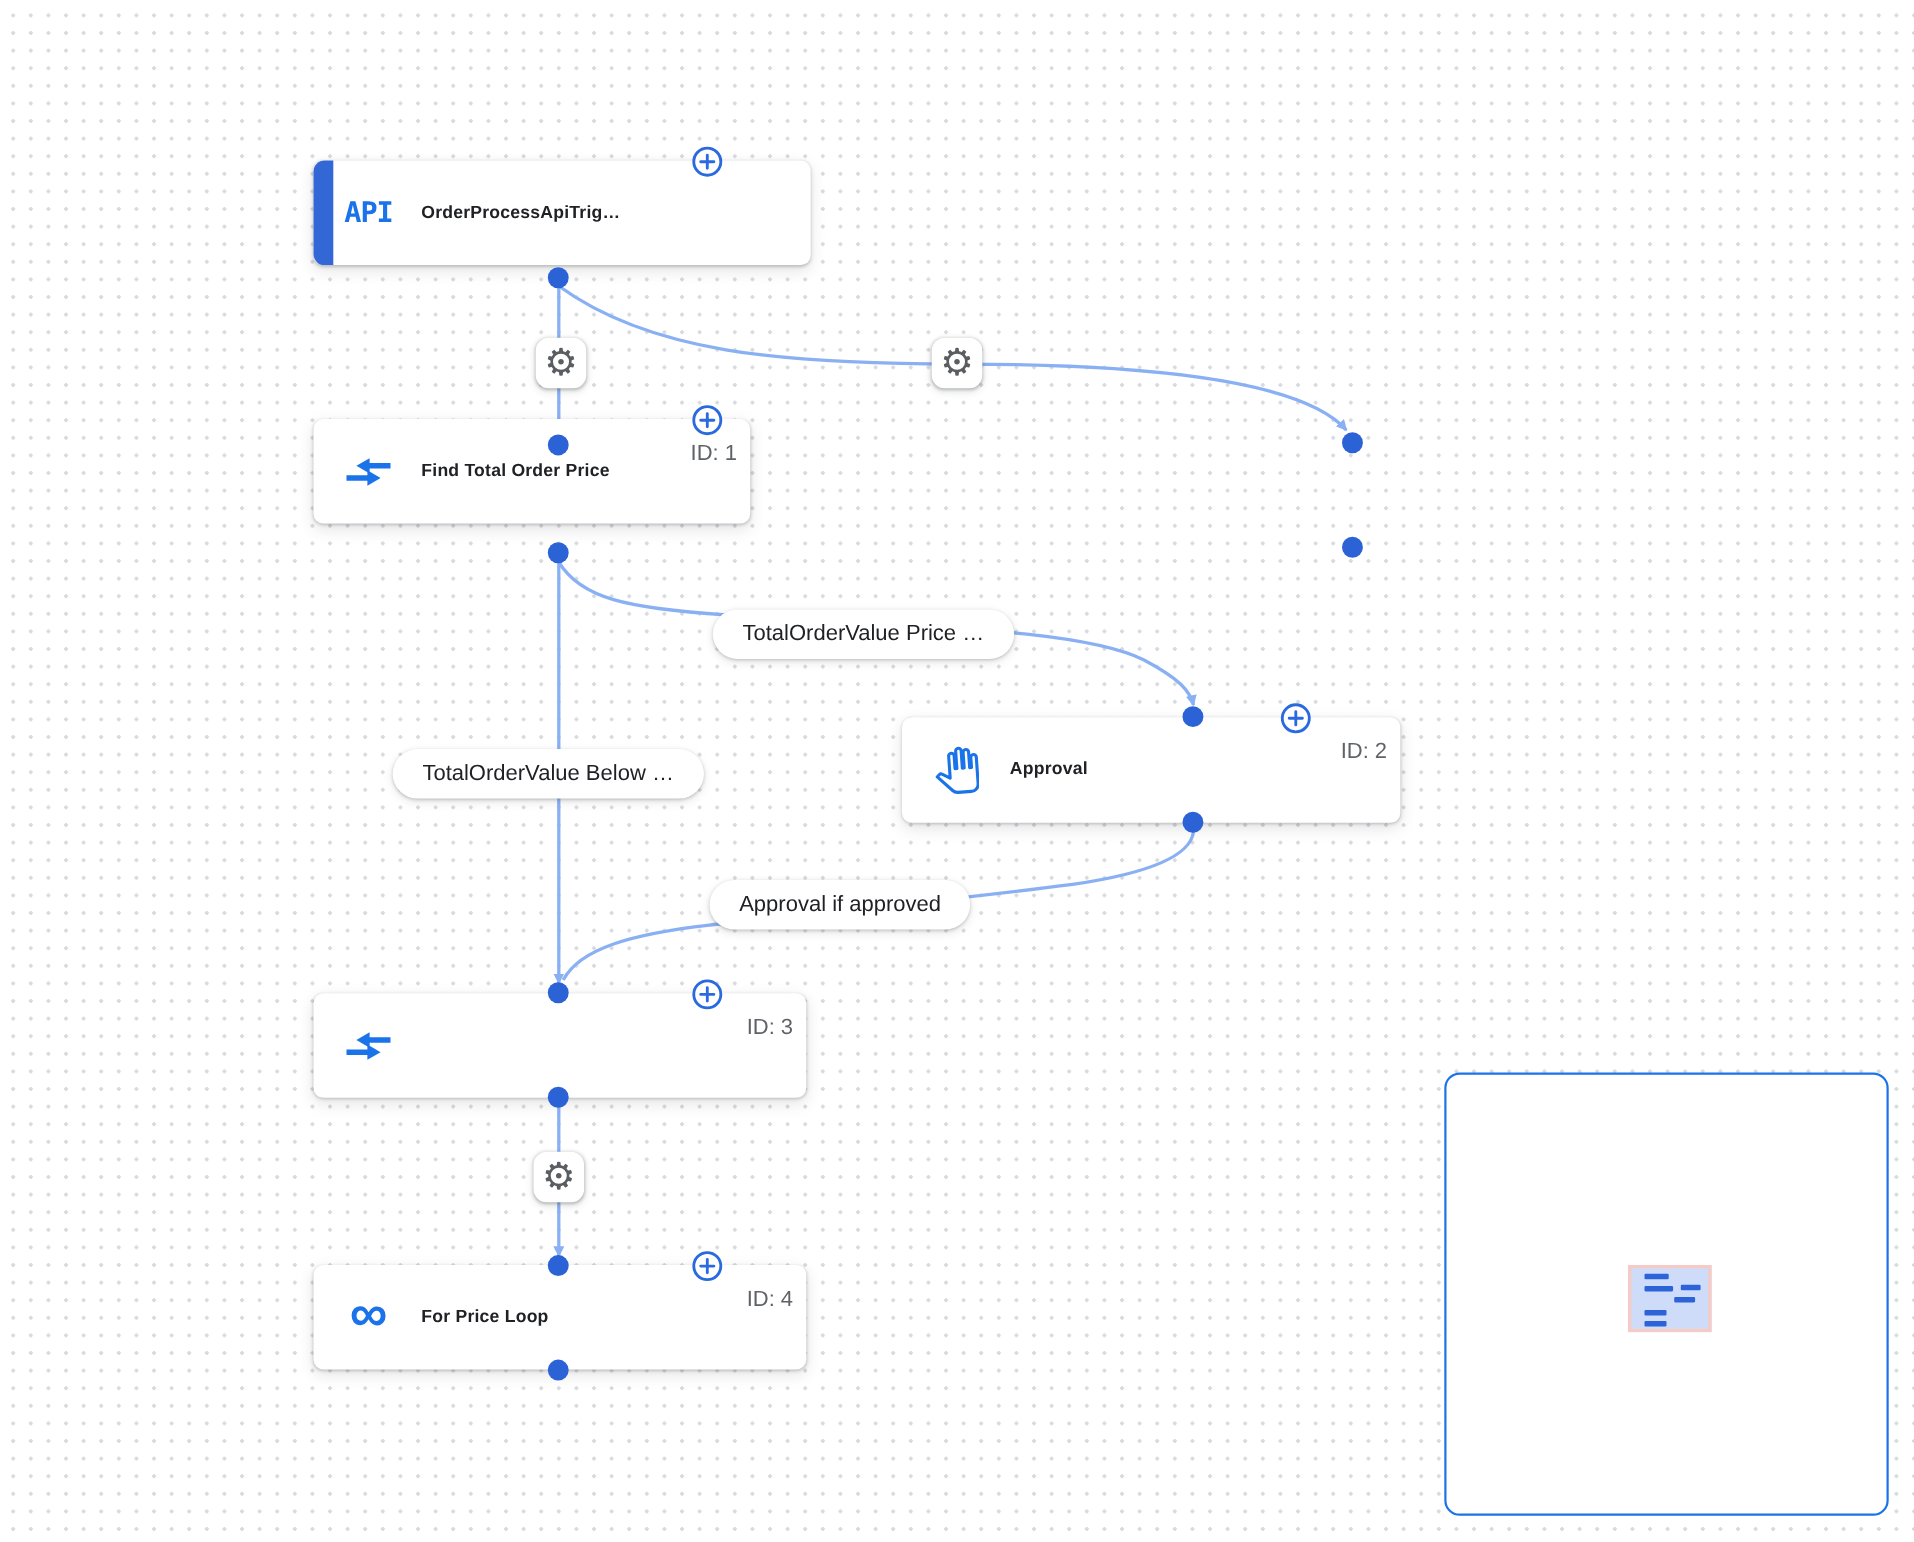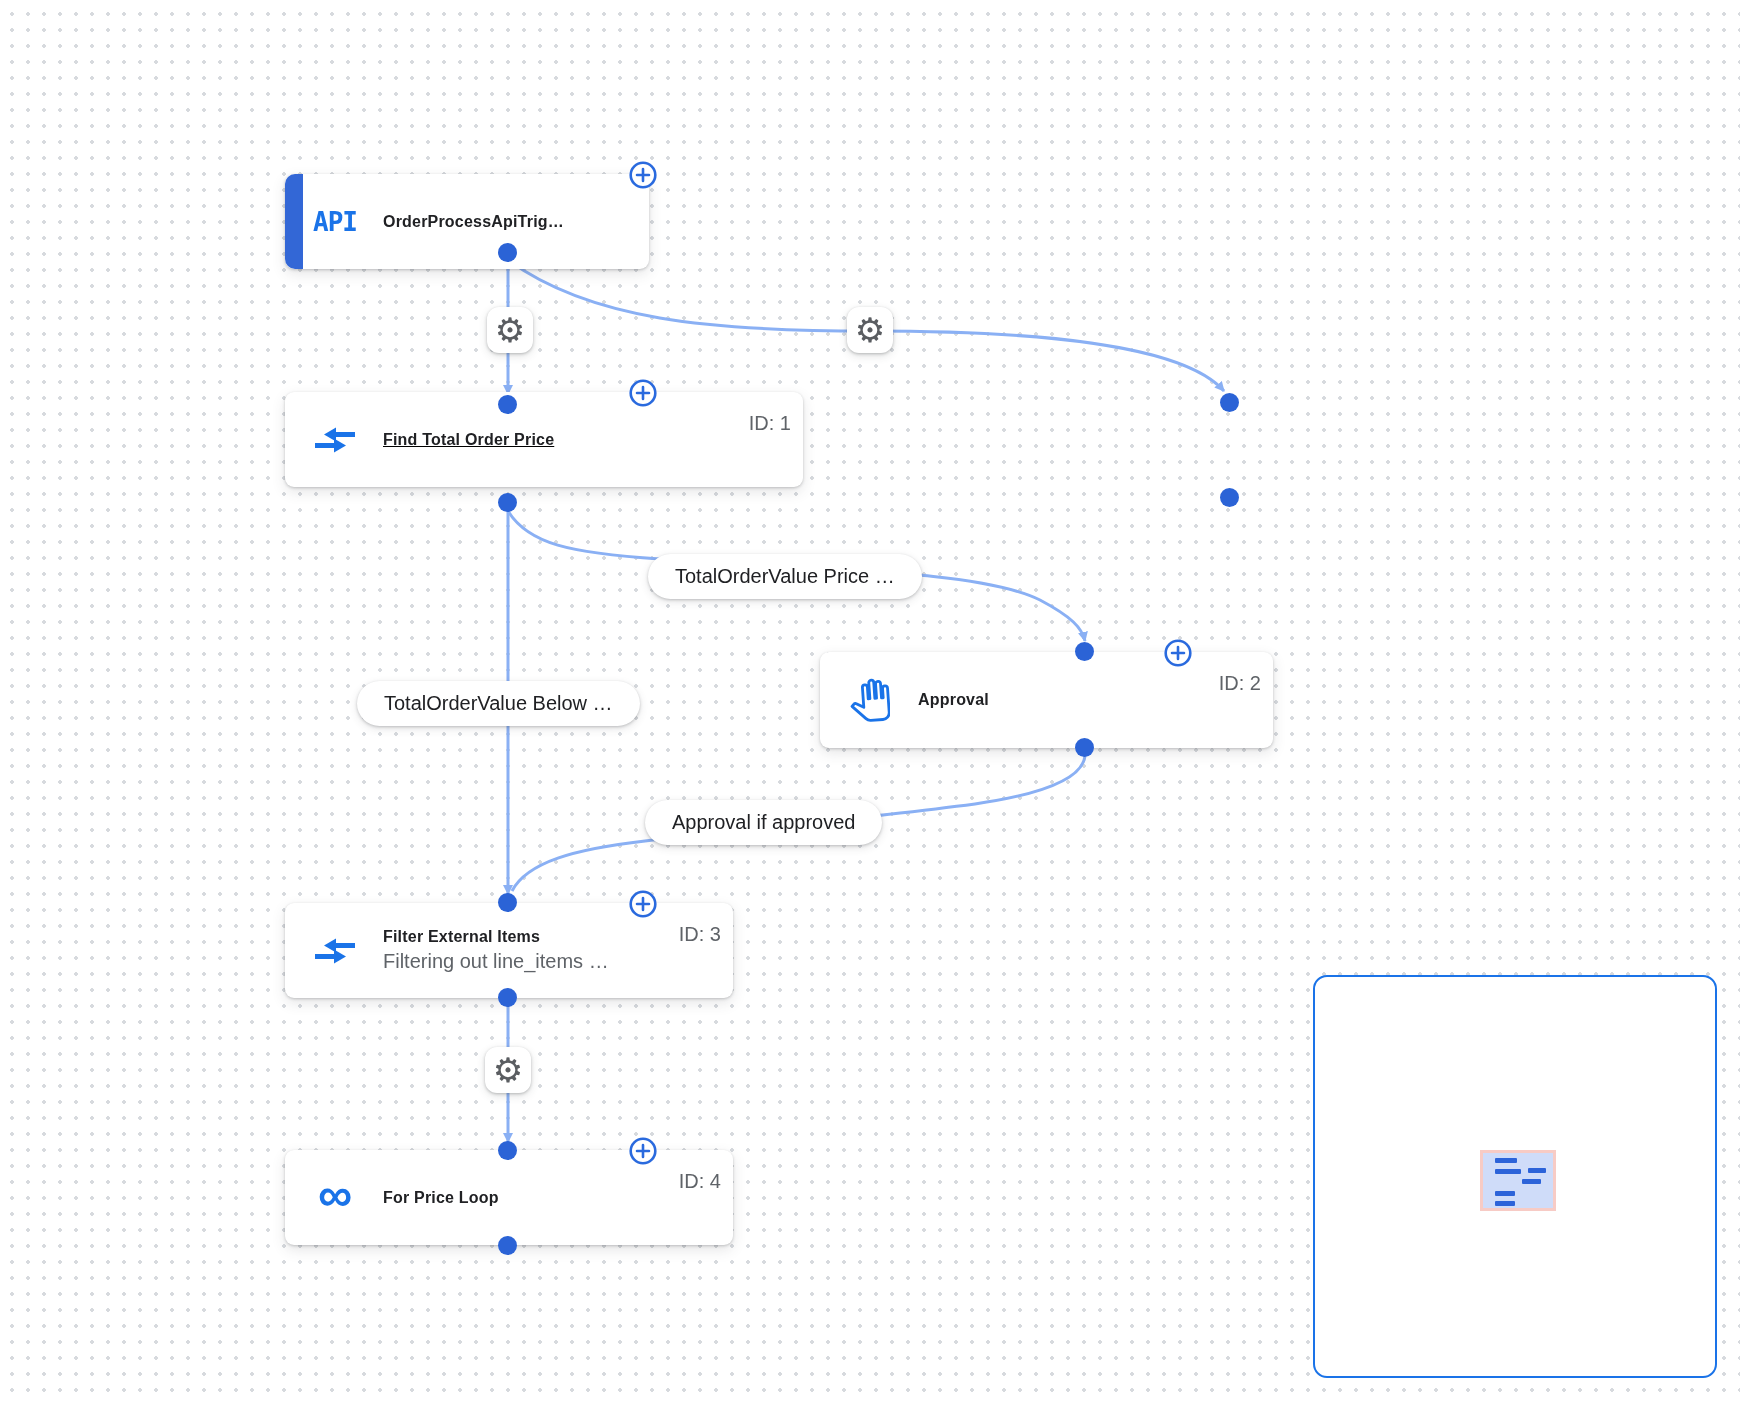--- a/index.html
+++ b/index.html
@@ -85,35 +85,35 @@
       </marker>
     </defs>
     <path d="M508,260 L508,394" fill="none" stroke="#8ab0f4" stroke-width="3" marker-end="url(#arrow)"></path>
     <path d="M508,260 C590,320 710,331 870,331 C1030,331 1182,343 1224,391" fill="none" stroke="#8ab0f4" stroke-width="3" marker-end="url(#arrow)"></path>
     <path d="M508,511 C528,544 570,553 660,559 C820,570 980,570 1040,600 C1072,617 1082,628 1085,641" fill="none" stroke="#8ab0f4" stroke-width="3" marker-end="url(#arrow)"></path>
     <path d="M508,511 L508,894" fill="none" stroke="#8ab0f4" stroke-width="3" marker-end="url(#arrow)"></path>
     <path d="M1085,756 C1082,782 1030,796 975,804 C860,819 720,832 645,841 C575,849 527,862 512,891" fill="none" stroke="#8ab0f4" stroke-width="3"></path>
     <path d="M508,1006 L508,1142" fill="none" stroke="#8ab0f4" stroke-width="3" marker-end="url(#arrow)"></path>
   </svg>
 
-  <div class="node" style="left:285px;top:174px;width:364px;height:95px;">
+  <div class="node" style="left:285px;top:146px;width:452px;height:95px;">
     <div class="trigger-bar"></div>
     <button class="plus-btn">
       <svg width="30" height="30" viewBox="0 0 30 30">
         <circle cx="15" cy="15" r="12.3" fill="#fff" stroke="#2a6ade" stroke-width="2.6"></circle>
         <path d="M15 9v12M9 15h12" stroke="#2a6ade" stroke-width="2.6" stroke-linecap="round"></path>
       </svg>
     </button>
     <div class="node-inner">
       <span class="node-icon api-text">API</span>
       <span class="node-title">OrderProcessApiTrig…</span>
     </div>
   </div>
 
-  <div class="node" style="left:285px;top:392px;width:518px;height:95px;text-decoration:underline;">
+  <div class="node" style="left:285px;top:381px;width:397px;height:95px;">
     <button class="plus-btn">
       <svg width="30" height="30" viewBox="0 0 30 30">
         <circle cx="15" cy="15" r="12.3" fill="#fff" stroke="#2a6ade" stroke-width="2.6"></circle>
         <path d="M15 9v12M9 15h12" stroke="#2a6ade" stroke-width="2.6" stroke-linecap="round"></path>
       </svg>
     </button>
     <span class="node-badge">ID: 1</span>
     <div class="node-inner">
       <span class="node-icon">
         <svg width="44" height="30" viewBox="0 0 44 30">
@@ -155,24 +155,20 @@
     </button>
     <span class="node-badge">ID: 3</span>
     <div class="node-inner">
       <span class="node-icon">
         <svg width="44" height="30" viewBox="0 0 44 30">
           <path d="M2 20.5h21" stroke="#1a73e8" stroke-width="5" fill="none"></path>
           <path d="M21 13.5l12 7-12 7z" fill="#1a73e8"></path>
           <path d="M42 9.5H21" stroke="#1a73e8" stroke-width="5" fill="none"></path>
           <path d="M23 2.5l-12 7 12 7z" fill="#1a73e8"></path>
         </svg>
-      </span>
-      <span>
-        <div class="node-title">Filter External Items</div>
-        <div class="node-subtitle">Filtering out line_items …</div>
       </span>
     </div>
   </div>
 
   <div class="node" style="left:285px;top:1150px;width:448px;height:95px;">
     <button class="plus-btn">
       <svg width="30" height="30" viewBox="0 0 30 30">
         <circle cx="15" cy="15" r="12.3" fill="#fff" stroke="#2a6ade" stroke-width="2.6"></circle>
         <path d="M15 9v12M9 15h12" stroke="#2a6ade" stroke-width="2.6" stroke-linecap="round"></path>
       </svg>

